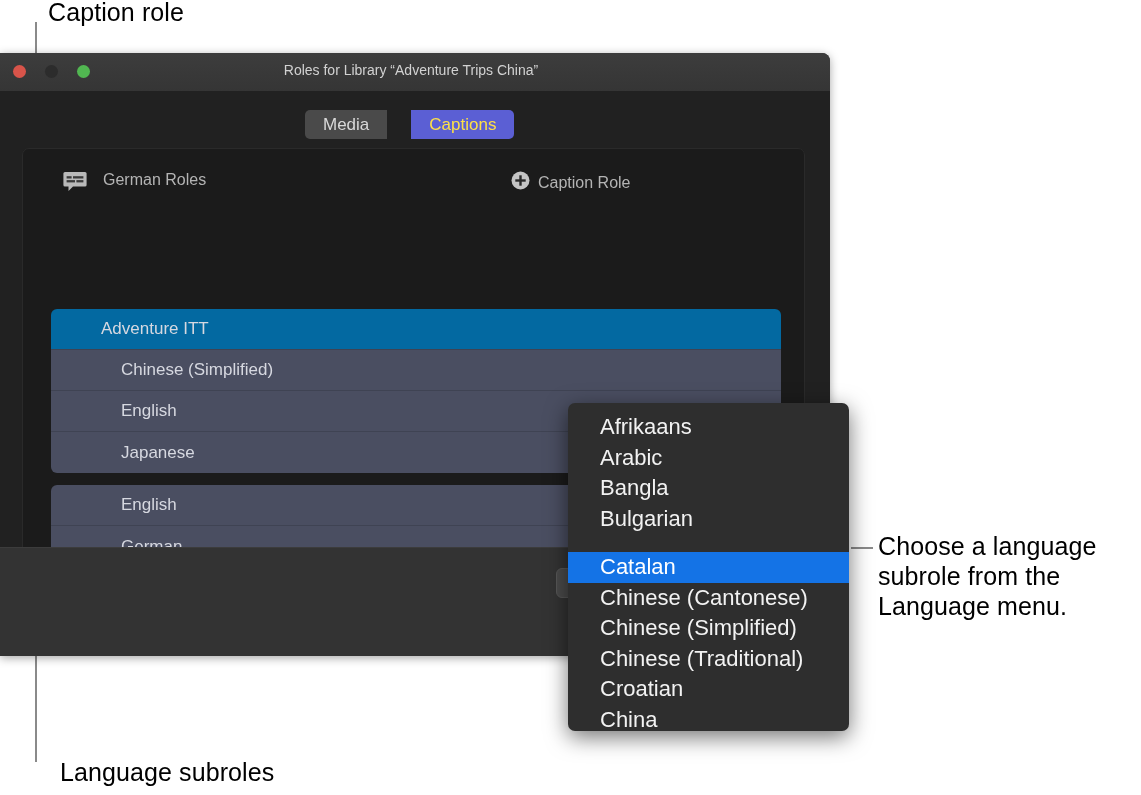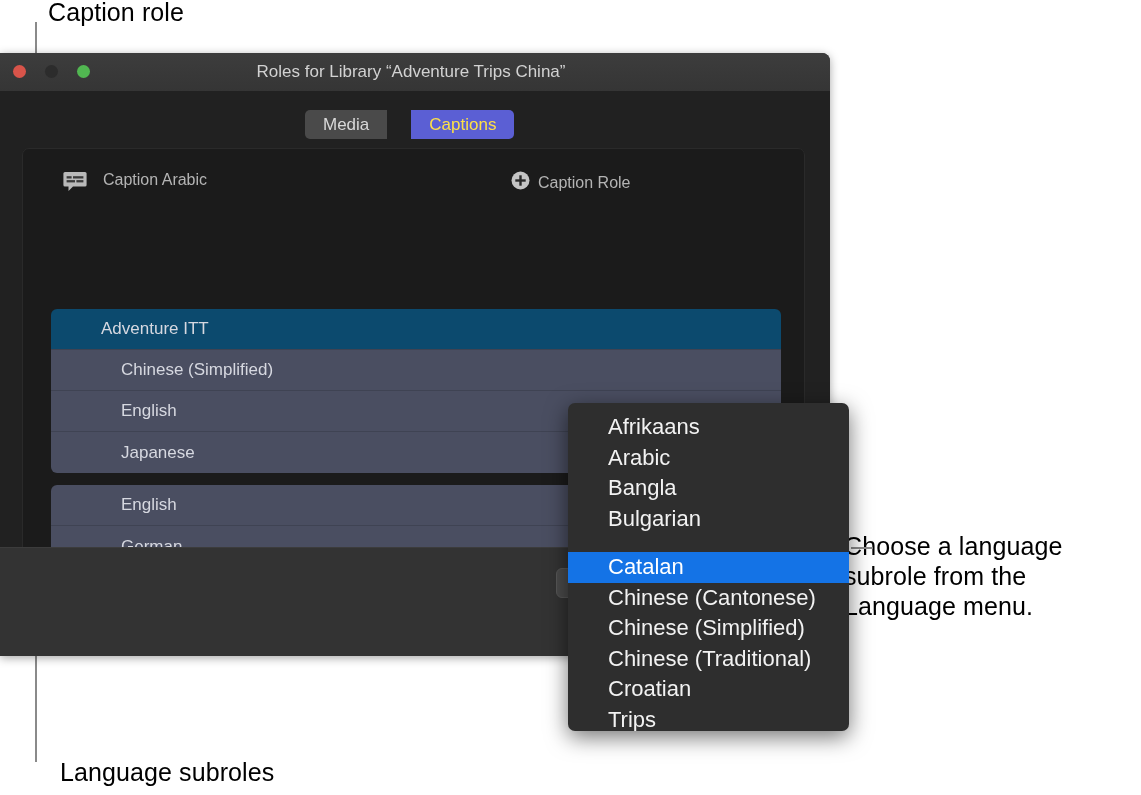--- a/index.html
+++ b/index.html
@@ -50,21 +50,21 @@
     height: 38px;
     background: linear-gradient(#3d3d3d, #353535);
     border-bottom: 1px solid #1f1f1f;
   }
   .title-text {
     position: absolute;
     left: 0; right: 8px;
     top: 9px;
     text-align: center;
     color: #d2d2d2;
-    font-size: 17px;
+    font-size: 14px;
     font-family: "Liberation Sans", sans-serif;
   }
   .traffic {
     position: absolute;
     top: 12px;
     width: 13px;
     height: 13px;
     border-radius: 50%;
   }
   .tl-close  { left: 13px; background: #d8544a; }
@@ -161,21 +161,21 @@
   .group-CEA { top: 336px; }
 
   .row {
     position: relative;
     height: 41px;
     display: flex;
     align-items: center;
     box-sizing: border-box;
   }
   .row-header {
-    background: #0c4a6e;
+    background: #0369a1;
     border-bottom: 1px solid #3f4353;
   }
   .row-sub {
     background: #4a4e61;
     border-bottom: 1px solid #3f4353;
   }
   .row-sub:last-child { border-bottom: none; }
   .row-label {
     color: #d6d8e0;
     font-size: 17px;
@@ -239,21 +239,21 @@
     box-shadow: 0 6px 22px rgba(0,0,0,0.55);
   }
   .menu-inner {
     position: absolute;
     left: 0; top: 9px;
     width: 281px;
   }
   .menu-item {
     height: 30.5px;
     line-height: 30.5px;
-    padding-left: 40px;
+    padding-left: 32px;
     color: #f2f2f2;
     font-size: 22px;
     font-family: "Liberation Sans", sans-serif;
     white-space: nowrap;
     box-sizing: border-box;
   }
   .menu-item.selected {
     background: #1473e6;
     color: #ffffff;
     margin-top: 18px;
@@ -264,21 +264,21 @@
 
 <div class="annot-text" style="left:48px; top:-3px;">Caption role</div>
 <div class="callout-line callout-v" style="left:35px; top:22px; height:214px;"></div>
 <div class="callout-line callout-h" style="left:35px; top:235px; width:20px;"></div>
 
 <div class="annot-text" style="left:52px; top:757px;margin-left:8px;">Language subroles</div>
 <div class="callout-line callout-v" style="left:35px; top:452px; height:310px;"></div>
 <div class="callout-line callout-h" style="left:35px; top:452px; width:20px;"></div>
 <div class="callout-line callout-h" style="left:35px; top:493px; width:20px;"></div>
 
-<div class="annot-text" style="left:844px; top:531px;">Choose a language
+<div class="annot-text" style="left:878px; top:531px;">Choose a language
 subrole from the
 Language menu.</div>
 <div class="callout-line callout-h" style="left:851px; top:547px; width:22px;"></div>
 
 <div class="window">
 
   <div class="titlebar">
     <div class="traffic tl-close"></div>
     <div class="traffic tl-min"></div>
     <div class="traffic tl-zoom"></div>
@@ -297,21 +297,21 @@
       <div class="section-head">
         <span class="sec-icon">
           <svg width="24" height="21" viewBox="0 0 24 21">
             <path d="M2 1 h20 a1.6 1.6 0 0 1 1.6 1.6 v11.4 a1.6 1.6 0 0 1 -1.6 1.6 h-12 l-4.5 4.4 v-4.4 h-3.5 a1.6 1.6 0 0 1 -1.6 -1.6 v-11.4 a1.6 1.6 0 0 1 1.6 -1.6 z" fill="#b9b9b9"></path>
             <rect x="3.6" y="5.2" width="5" height="2.3" fill="#3a3a3a"></rect>
             <rect x="10" y="5.2" width="10.4" height="2.3" fill="#3a3a3a"></rect>
             <rect x="3.6" y="9.1" width="8.4" height="2.3" fill="#3a3a3a"></rect>
             <rect x="13.4" y="9.1" width="7" height="2.3" fill="#3a3a3a"></rect>
           </svg>
         </span>
-        <span class="sec-label">Caption Arabic</span>
+        <span class="sec-label">German Roles</span>
 
         <div class="add-role-btn">
           <span>
             <svg width="19" height="19" viewBox="0 0 19 19">
               <circle cx="9.5" cy="9.5" r="9" fill="#c4c4c4"></circle>
               <rect x="4.3" y="8.3" width="10.4" height="2.4" fill="#2a2a2a"></rect>
               <rect x="8.3" y="4.3" width="2.4" height="10.4" fill="#2a2a2a"></rect>
             </svg>
           </span>
           <span class="lbl">Caption Role</span>
@@ -355,16 +355,16 @@
   <div class="menu-inner">
     <div class="menu-item">Afrikaans</div>
     <div class="menu-item">Arabic</div>
     <div class="menu-item">Bangla</div>
     <div class="menu-item">Bulgarian</div>
     <div class="menu-item selected">Catalan</div>
     <div class="menu-item">Chinese (Cantonese)</div>
     <div class="menu-item">Chinese (Simplified)</div>
     <div class="menu-item">Chinese (Traditional)</div>
     <div class="menu-item">Croatian</div>
-    <div class="menu-item">Trips</div>
+    <div class="menu-item">China</div>
     <div class="menu-item">Danish</div>
   </div>
 </div>
 
 </body></html>

